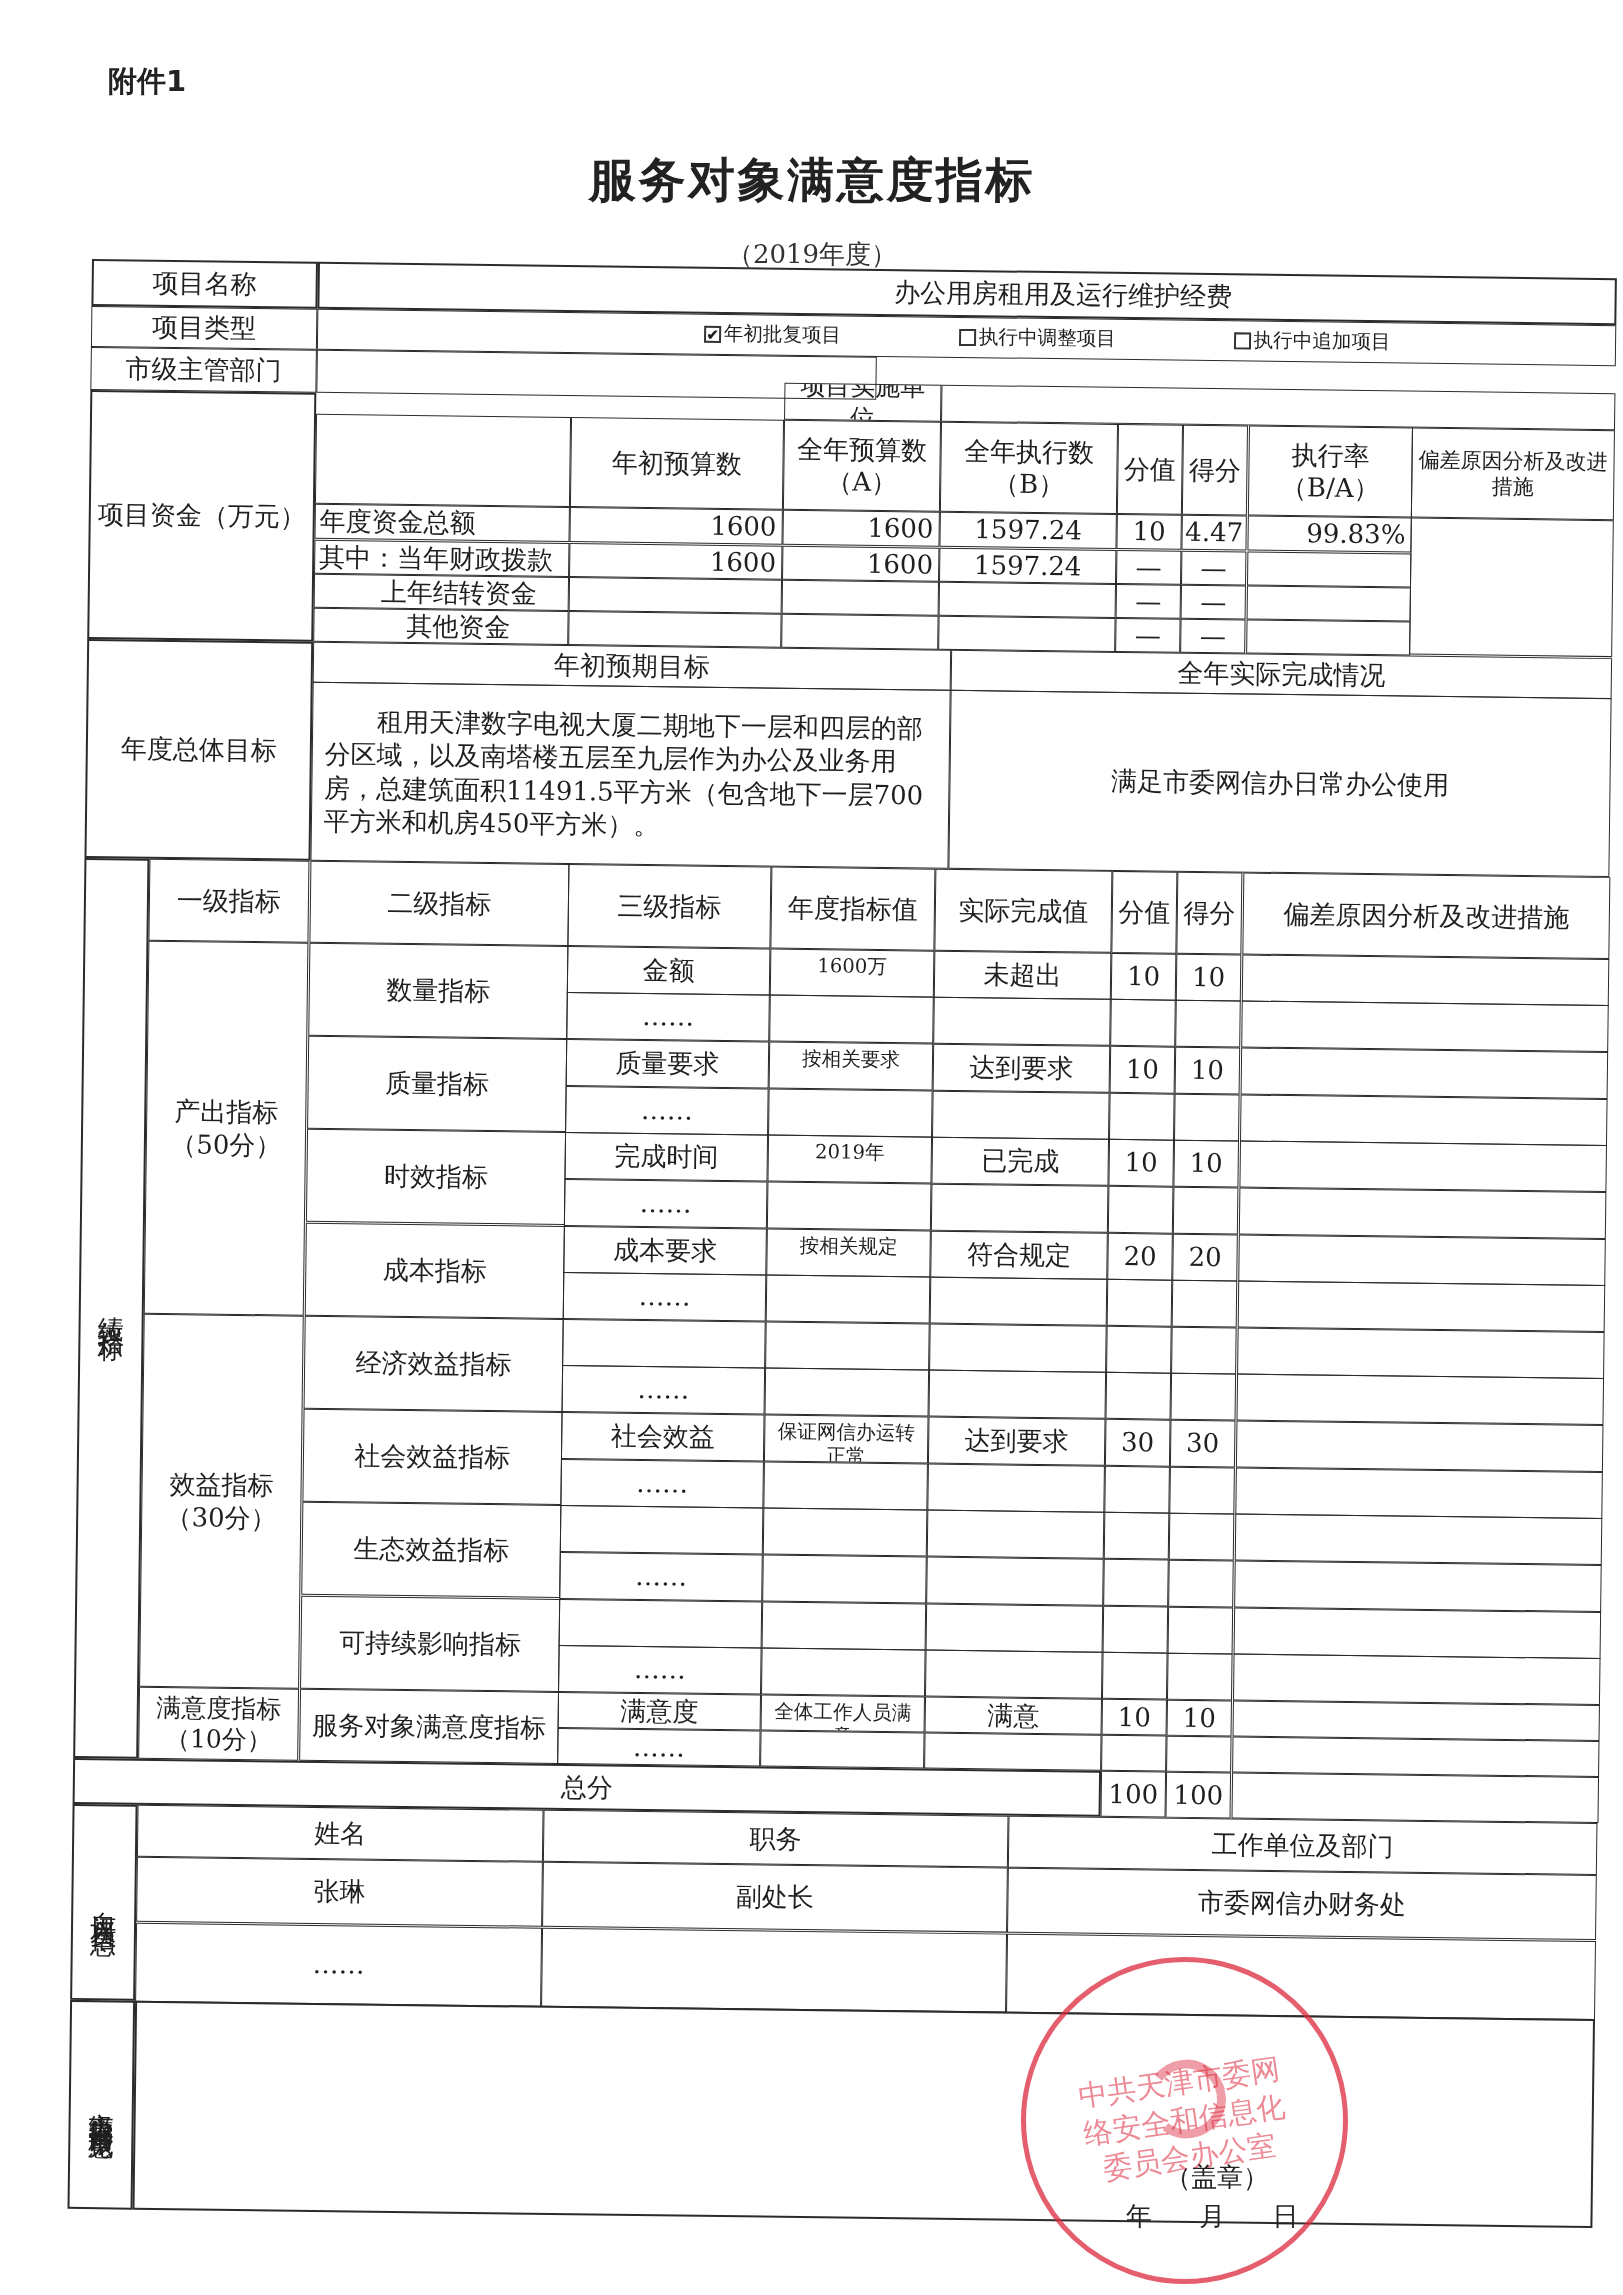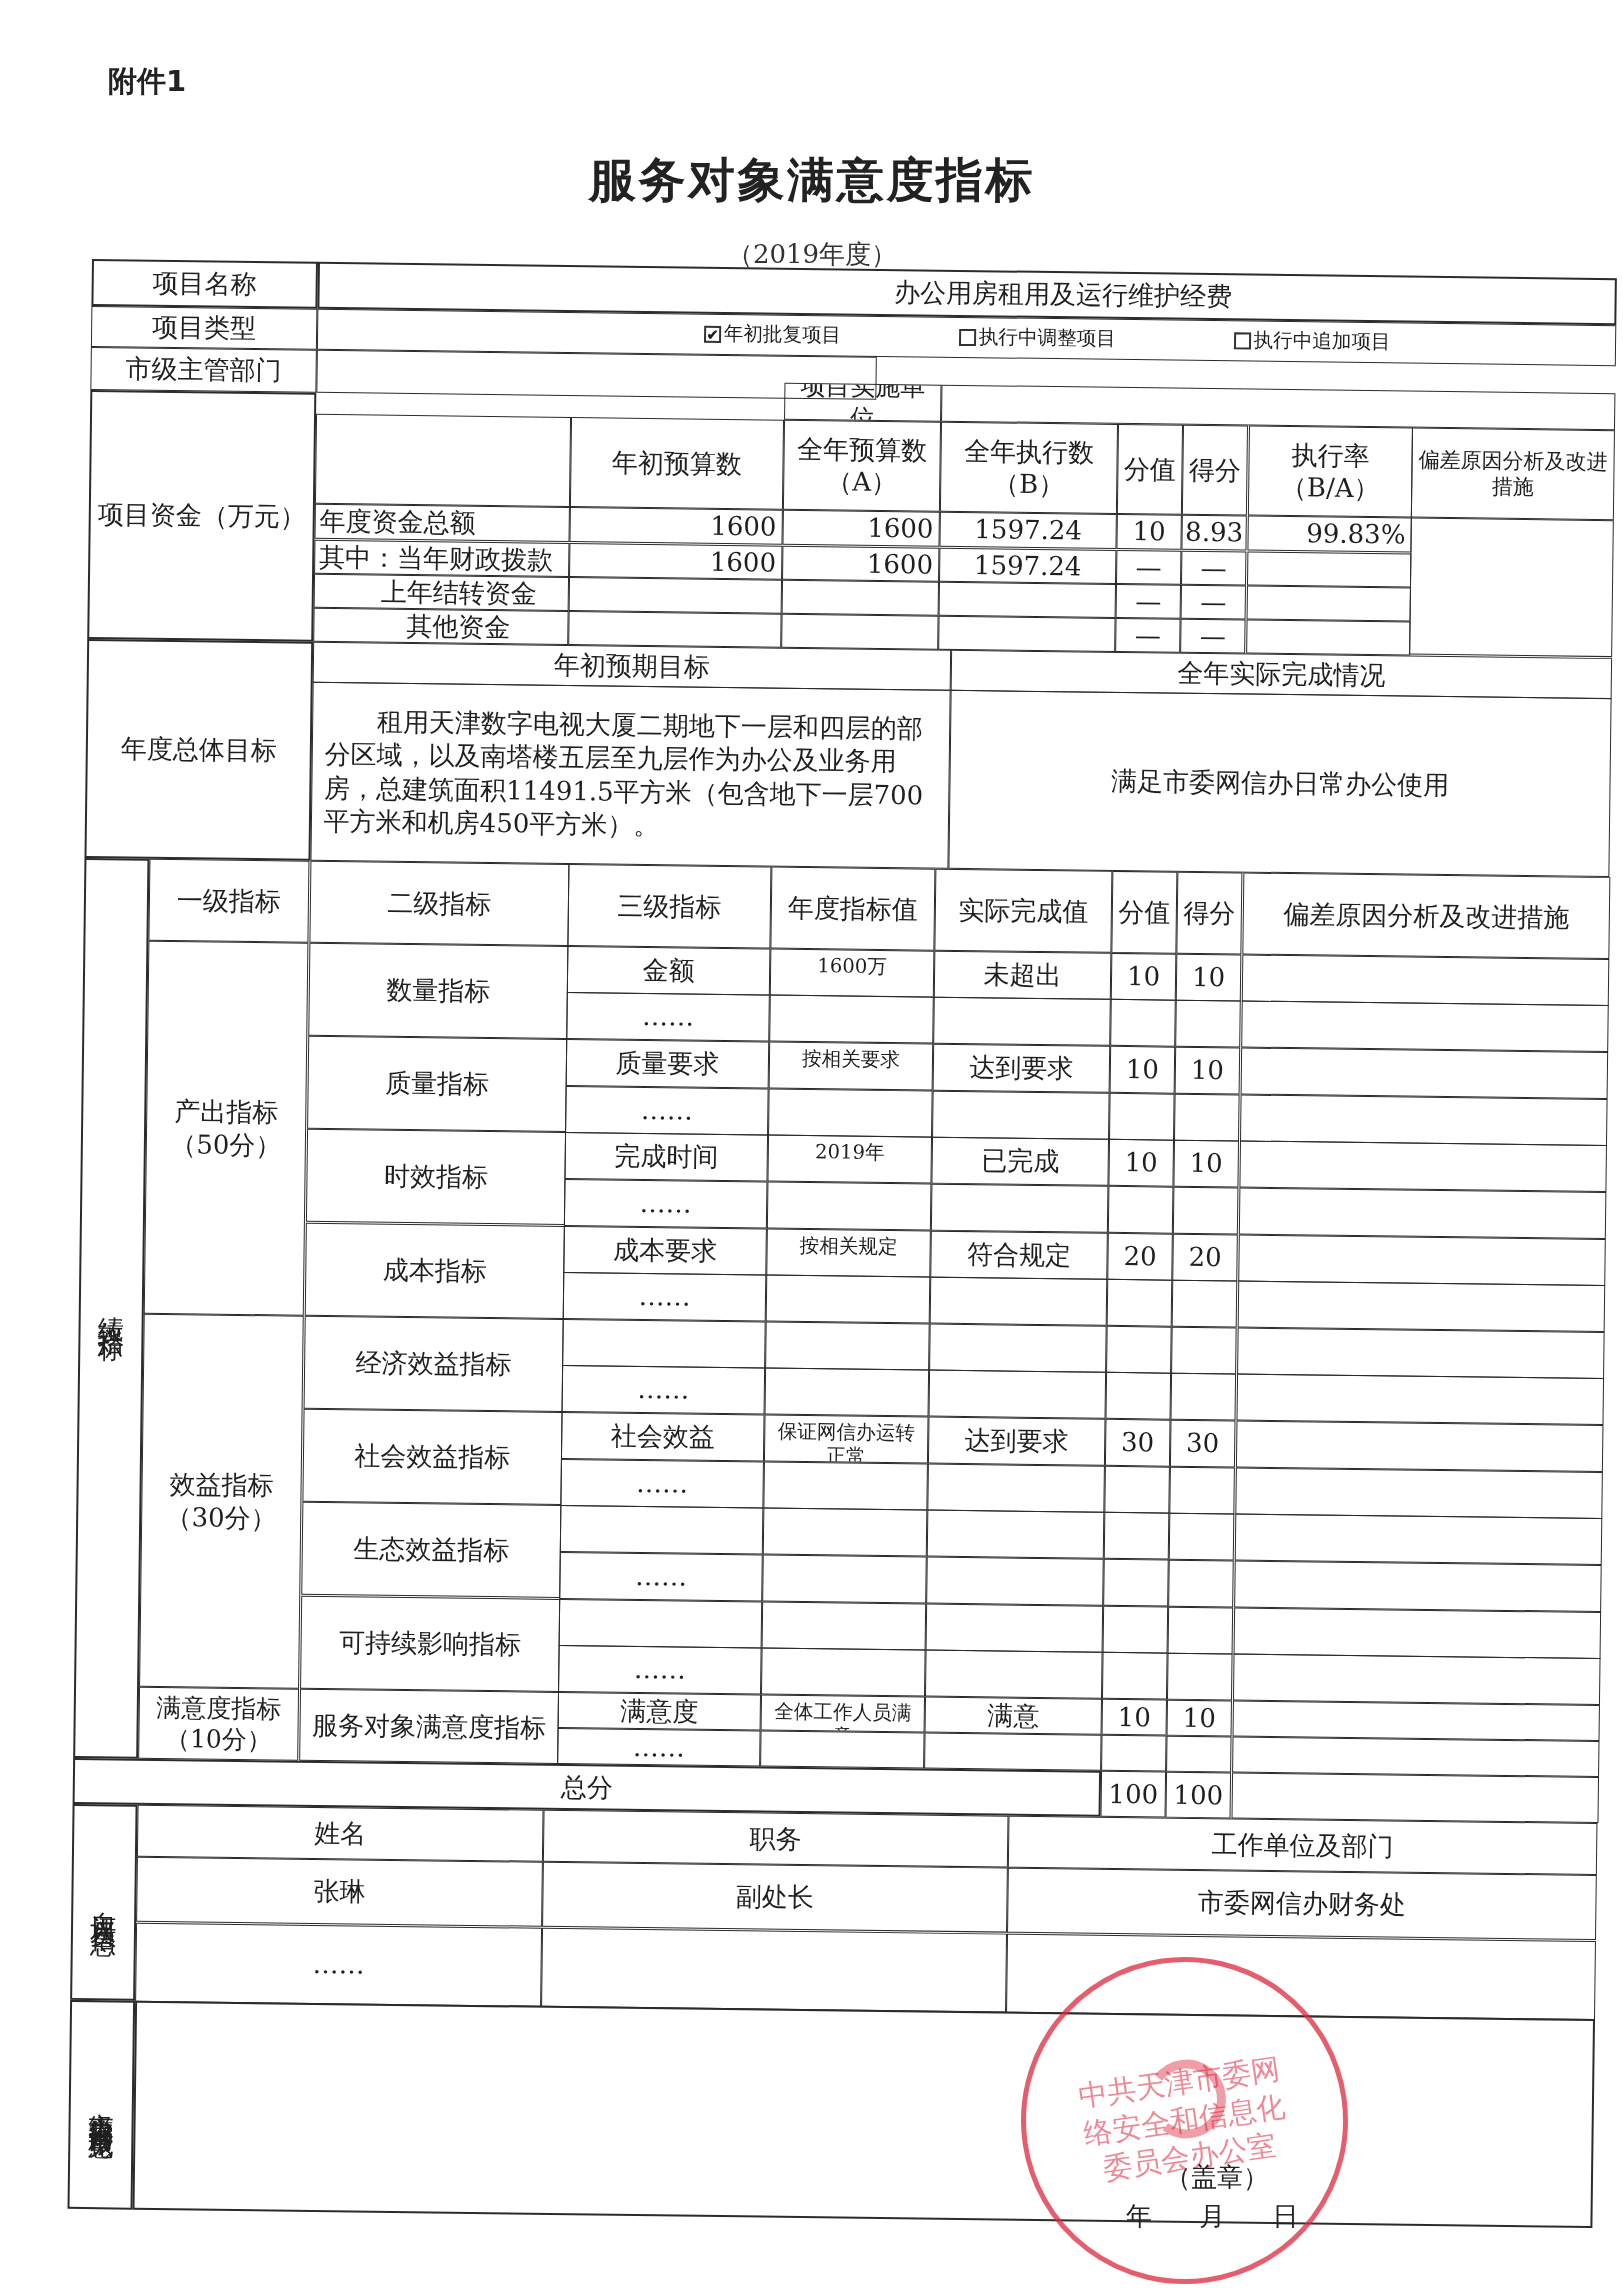--- a/index.html
+++ b/index.html
@@ -77,21 +77,21 @@
   <div class="c" style="left:1028px;top:152px;width:65px;height:90px">分值</div>
   <div class="c" style="left:1093px;top:152px;width:65px;height:90px">得分</div>
   <div class="c col" style="left:1159px;top:152px;width:164px;height:90px">执行率（B/A）</div>
   <div class="c small" style="left:1322px;top:152px;width:203px;height:90px">偏差原因分析及改进措施</div>
 
   <div class="c l" style="left:226px;top:242px;width:255px;height:35px">年度资金总额</div>
   <div class="c r" style="left:481px;top:242px;width:213px;height:35px">1600</div>
   <div class="c r" style="left:694px;top:242px;width:157px;height:35px">1600</div>
   <div class="c" style="left:851px;top:242px;width:177px;height:35px">1597.24</div>
   <div class="c" style="left:1028px;top:242px;width:65px;height:35px">10</div>
-  <div class="c" style="left:1093px;top:242px;width:65px;height:35px">8.93</div>
+  <div class="c" style="left:1093px;top:242px;width:65px;height:35px">4.47</div>
   <div class="c r" style="left:1159px;top:242px;width:164px;height:35px">99.83%</div>
   <div class="c" style="left:1322px;top:242px;width:203px;height:137px"></div>
 
   <div class="c l" style="left:226px;top:278px;width:255px;height:34px">其中：当年财政拨款</div>
   <div class="c r" style="left:481px;top:278px;width:213px;height:34px">1600</div>
   <div class="c r" style="left:694px;top:278px;width:157px;height:34px">1600</div>
   <div class="c" style="left:851px;top:278px;width:177px;height:34px">1597.24</div>
   <div class="c" style="left:1028px;top:278px;width:65px;height:34px">—</div>
   <div class="c" style="left:1093px;top:278px;width:65px;height:34px">—</div>
   <div class="c r" style="left:1159px;top:278px;width:164px;height:34px"></div>

